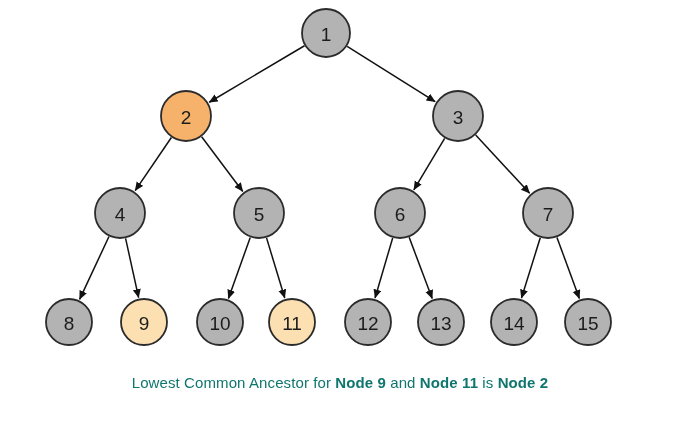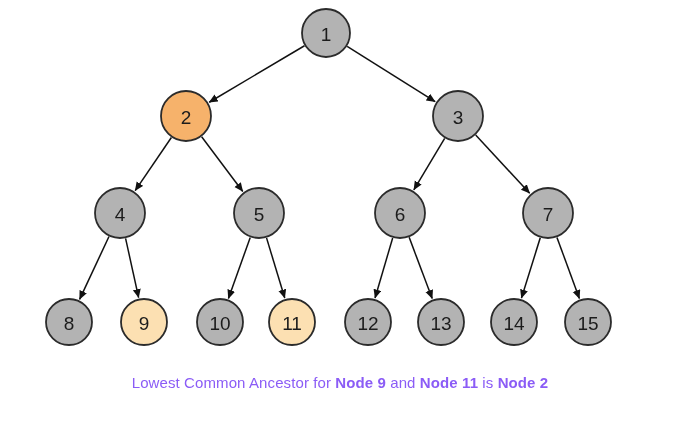--- a/index.html
+++ b/index.html
@@ -12,21 +12,21 @@
     overflow: hidden;
   }
   .tree-svg { position: absolute; left: 0; top: 0; }
   .caption {
     position: absolute;
     left: 0;
     top: 374px;
     width: 100%;
     text-align: center;
     font-size: 15px;
-    color: #8b5cf6;
+    color: #0f766e;
     letter-spacing: 0.1px;
   }
   .caption .b { font-weight: bold; }
   .node-label {
     font-family: "Liberation Sans", sans-serif;
     font-size: 19px;
     fill: #1c1c1c;
     text-anchor: middle;
     dominant-baseline: central;
   }

